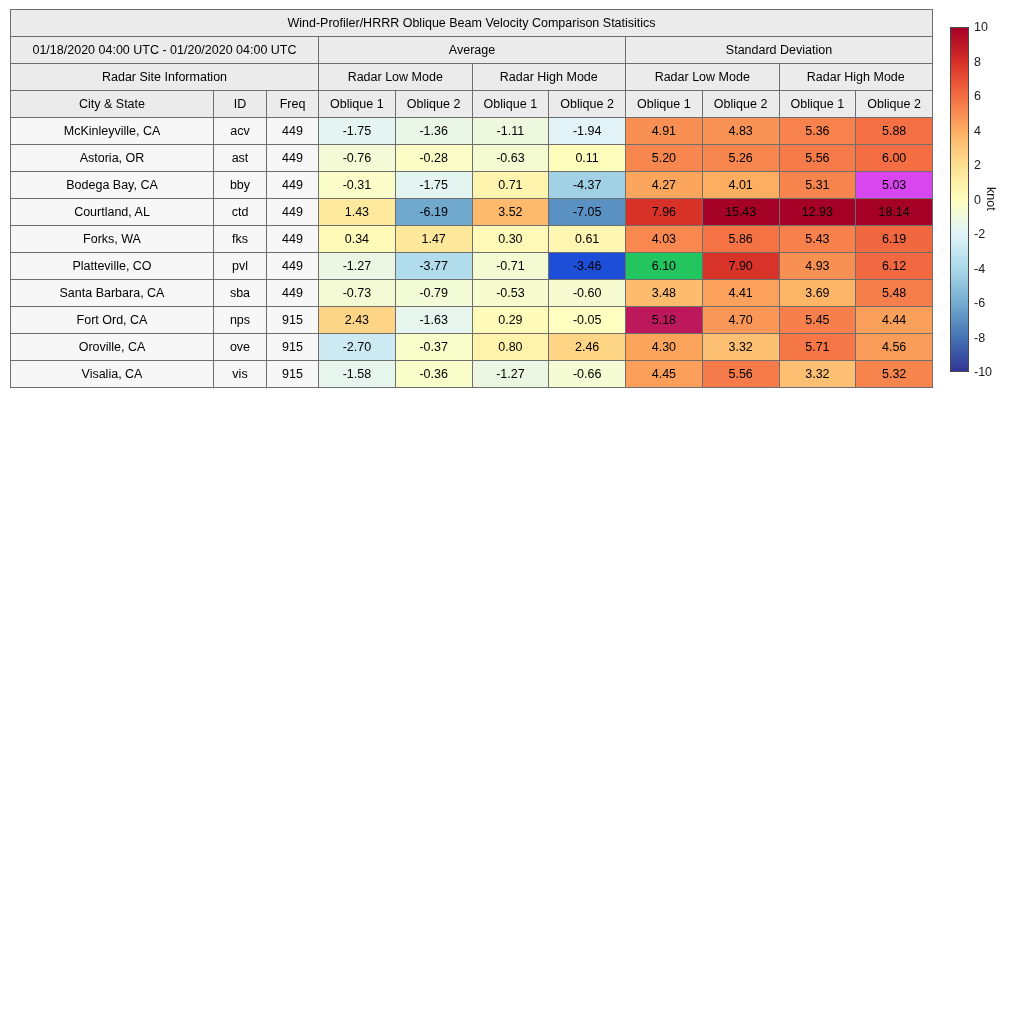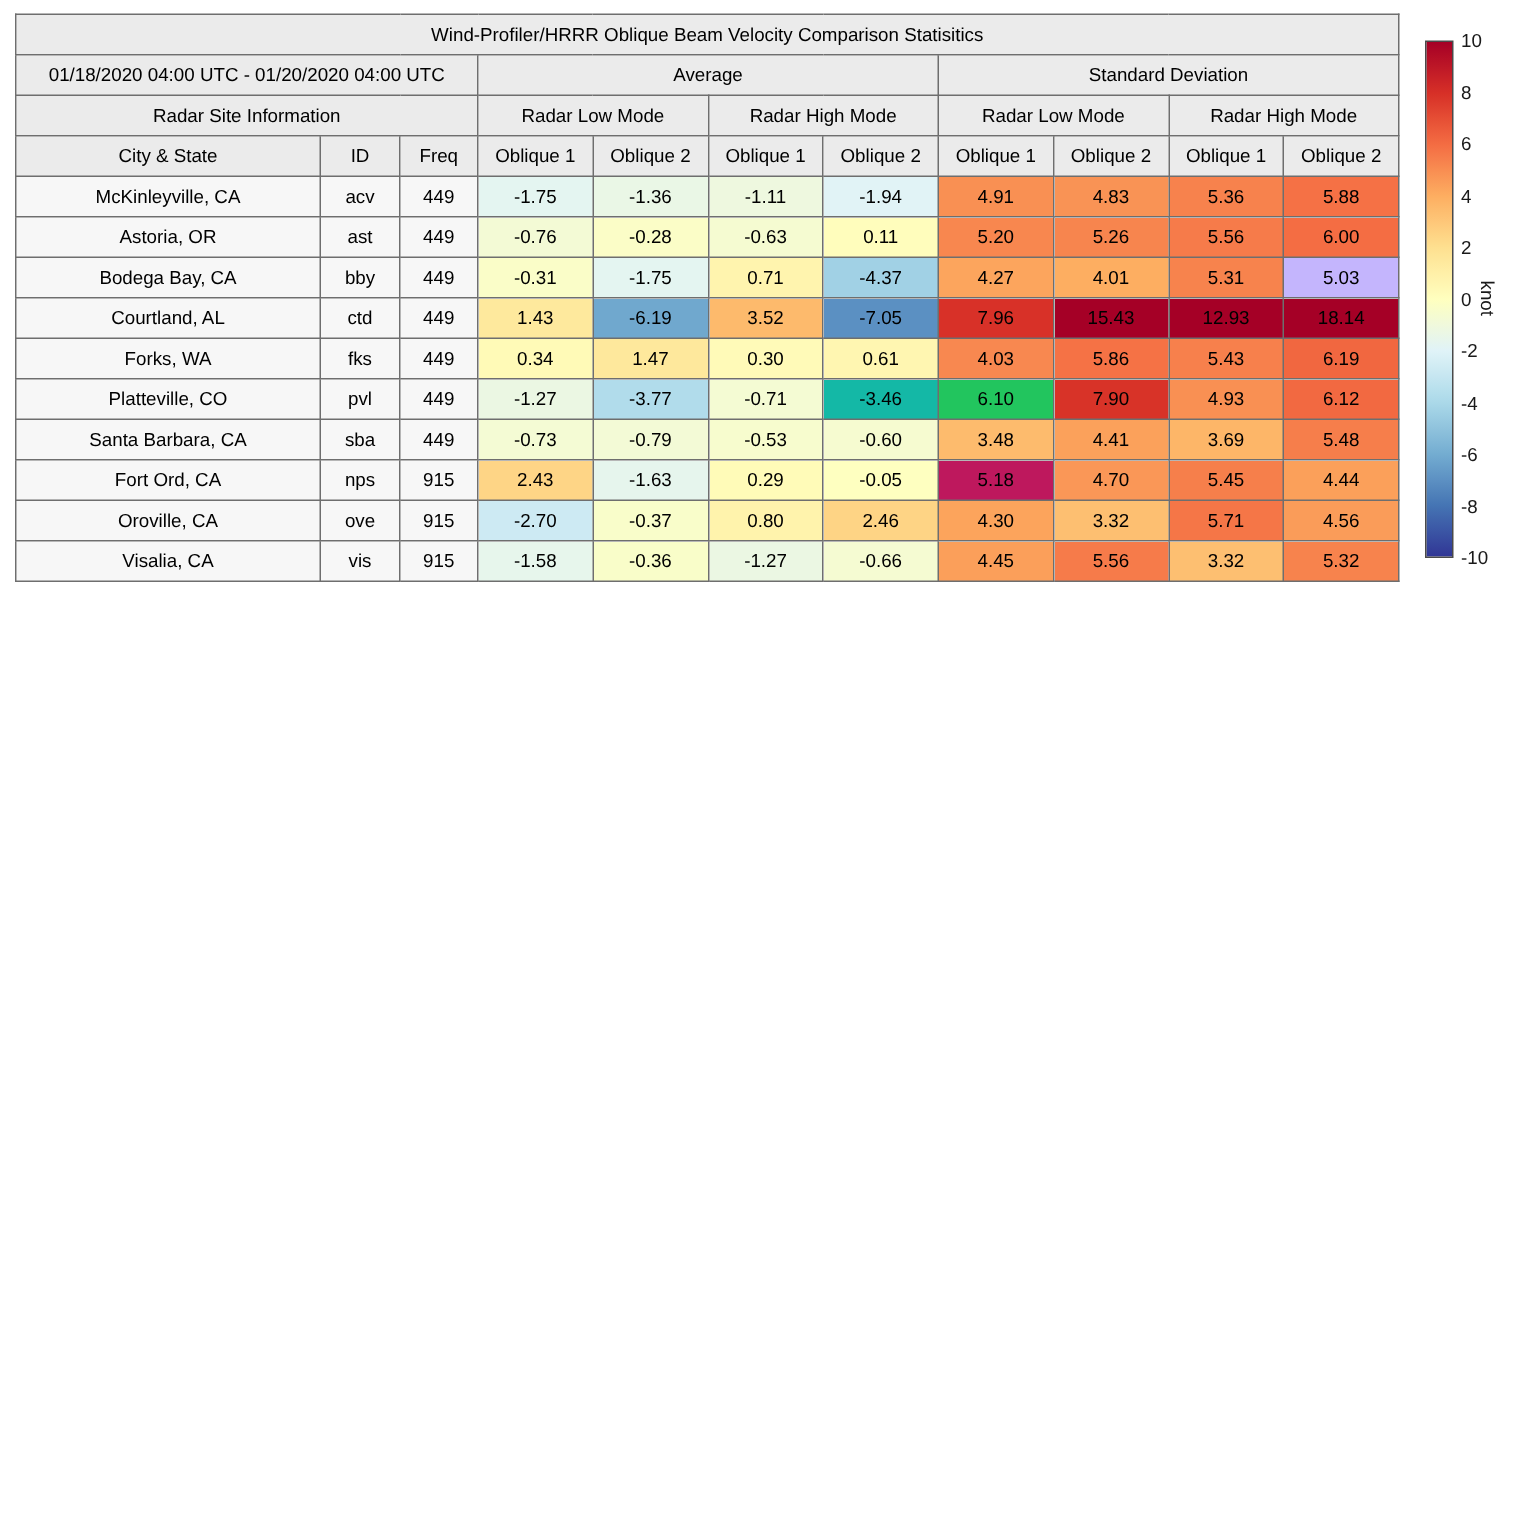--- a/index.html
+++ b/index.html
@@ -215,21 +215,21 @@
             <td class="sitecell">Bodega Bay, CA</td>
             <td class="sitecell">bby</td>
             <td class="sitecell">449</td>
             <td class="datacell" style="background-color: rgb(250, 253, 200);">-0.31</td>
             <td class="datacell" style="background-color: rgb(228, 245, 241);">-1.75</td>
             <td class="datacell" style="background-color: rgb(255, 244, 174);">0.71</td>
             <td class="datacell" style="background-color: rgb(161, 209, 229);">-4.37</td>
             <td class="datacell" style="background-color: rgb(252, 165, 93);">4.27</td>
             <td class="datacell" style="background-color: rgb(253, 174, 97);">4.01</td>
             <td class="datacell" style="background-color: rgb(247, 131, 77);">5.31</td>
-            <td class="datacell" style="background-color: #c4b5fd;">5.03</td>
+            <td class="datacell" style="background-color: #d946ef;">5.03</td>
           </tr>
           <tr>
             <td class="sitecell">Courtland, AL</td>
             <td class="sitecell">ctd</td>
             <td class="sitecell">449</td>
             <td class="datacell" style="background-color: rgb(254, 233, 157);">1.43</td>
             <td class="datacell" style="background-color: rgb(112, 168, 206);">-6.19</td>
             <td class="datacell" style="background-color: rgb(253, 186, 108);">3.52</td>
             <td class="datacell" style="background-color: rgb(91, 144, 194);">-7.05</td>
             <td class="datacell" style="background-color: rgb(216, 49, 40);">7.96</td>
@@ -250,21 +250,21 @@
             <td class="datacell" style="background-color: rgb(247, 128, 76);">5.43</td>
             <td class="datacell" style="background-color: rgb(241, 103, 64);">6.19</td>
           </tr>
           <tr>
             <td class="sitecell">Platteville, CO</td>
             <td class="sitecell">pvl</td>
             <td class="sitecell">449</td>
             <td class="datacell" style="background-color: rgb(235, 247, 227);">-1.27</td>
             <td class="datacell" style="background-color: rgb(177, 220, 235);">-3.77</td>
             <td class="datacell" style="background-color: rgb(244, 251, 211);">-0.71</td>
-            <td class="datacell" style="background-color: #14b8a6; margin-left: 12px;">-3.46</td>
+            <td class="datacell" style="background-color: #1d4ed8; margin-left: 12px;">-3.46</td>
             <td class="datacell" style="background-color: #22c55e;">6.10</td>
             <td class="datacell" style="background-color: rgb(216, 51, 40);">7.90</td>
             <td class="datacell" style="background-color: rgb(249, 144, 83); margin-left: 10px;">4.93</td>
             <td class="datacell" style="background-color: rgb(242, 105, 65);">6.12</td>
           </tr>
           <tr>
             <td class="sitecell">Santa Barbara, CA</td>
             <td class="sitecell">sba</td>
             <td class="sitecell">449</td>
             <td class="datacell" style="background-color: rgb(244, 251, 212);">-0.73</td>

